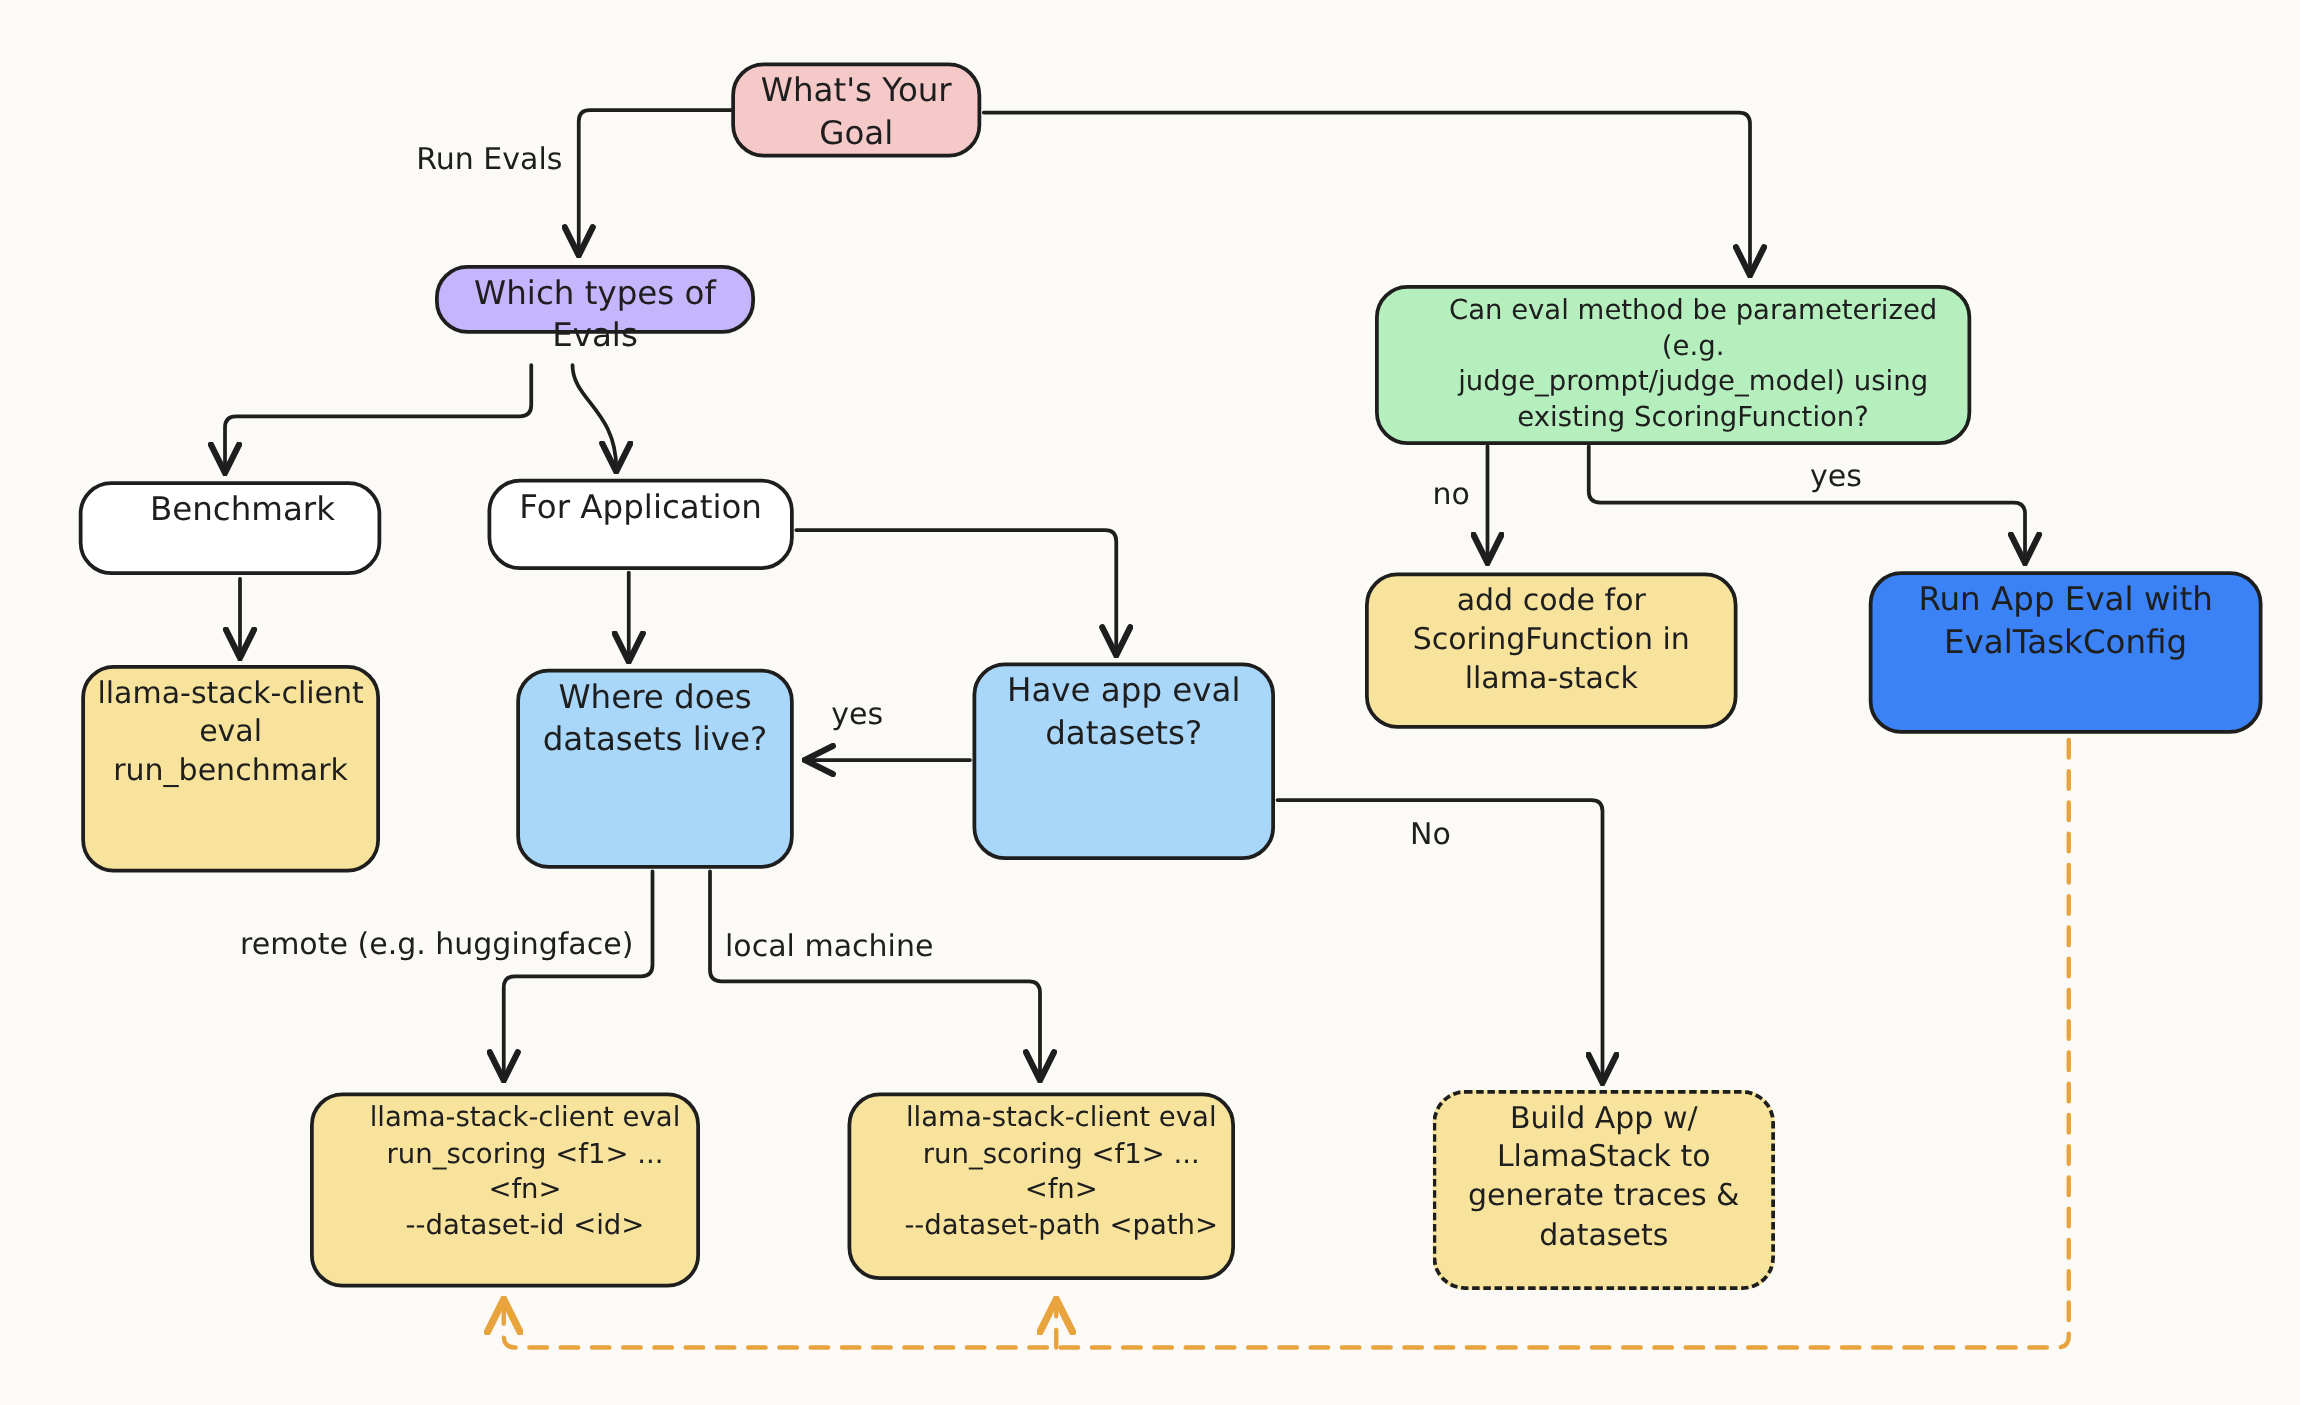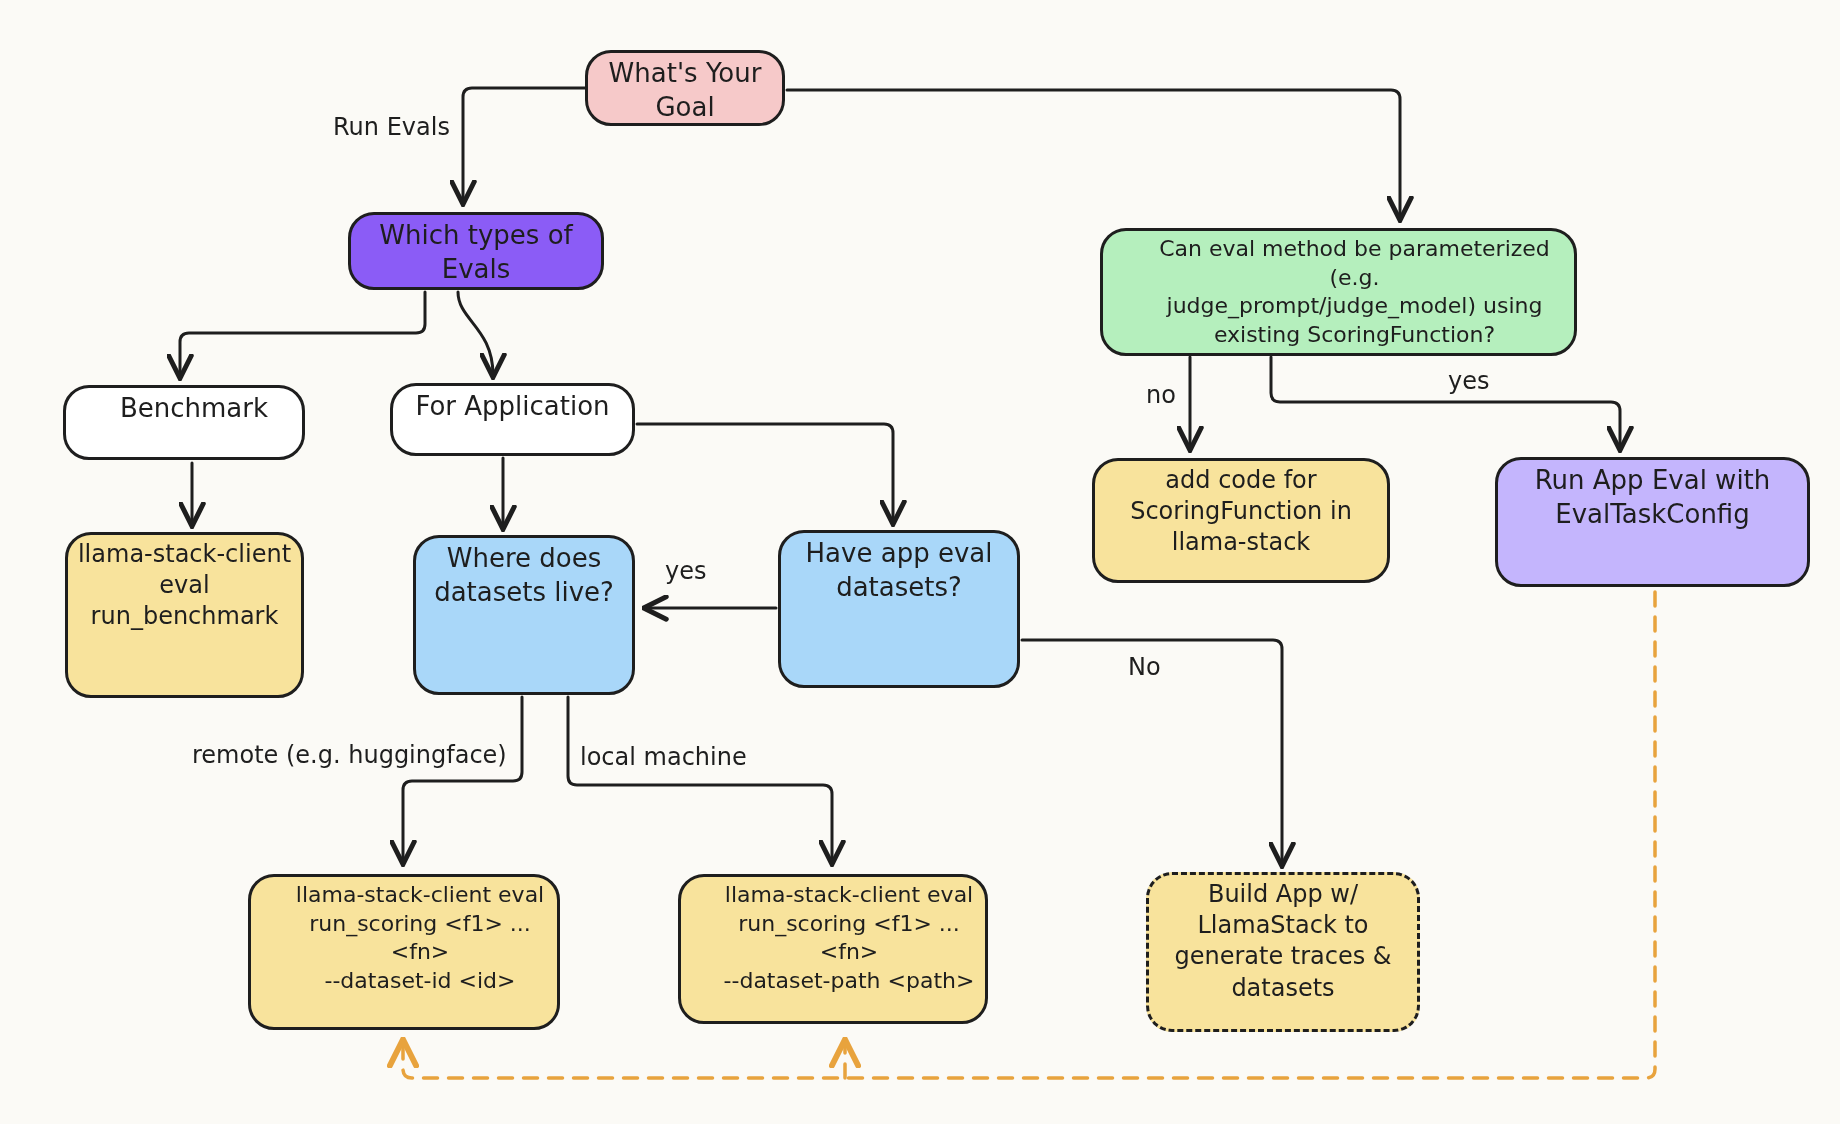--- a/index.html
+++ b/index.html
@@ -65,21 +65,21 @@
       <path d="M 1655 592 L 1655 1069 Q 1655 1078 1646 1078 L 412 1078 Q 403 1078 403 1069 L 403 1042" marker-end="url(#ah-orange)"></path>
       <path d="M 845 1078 L 845 1042" marker-end="url(#ah-orange)"></path>
     </g>
   </svg>
 
   <div class="node" style="left: 585px; top: 50px; width: 200px; height: 76px; background-color: rgb(246, 201, 201);">
     <span class="nlabel">What's Your
 Goal</span>
   </div>
 
-  <div class="node" style="left: 348px; top: 212px; width: 256px; height: 78px; background-color: #8b5cf6;">
+  <div class="node" style="left: 348px; top: 212px; width: 256px; height: 55px; background-color: #c4b5fd;">
     <span class="nlabel">Which types of
 Evals</span>
   </div>
 
   <div class="node fs22" style="left: 1100px; top: 228px; width: 477px; height: 128px; background-color: rgb(181, 239, 189);">
     <span class="nlabel">Can eval method be parameterized (e.g.
 judge_prompt/judge_model) using
 existing ScoringFunction?</span>
   </div>
 
@@ -105,21 +105,21 @@
     <span class="nlabel">add code for
 ScoringFunction in
 llama-stack</span>
   </div>
 
   <div class="node" style="left: 778px; top: 530px; width: 242px; height: 158px; background-color: rgb(169, 215, 249);">
     <span class="nlabel">Have app eval
 datasets?</span>
   </div>
 
-  <div class="node" style="left: 1495px; top: 457px; width: 315px; height: 130px; background-color: #c4b5fd;">
+  <div class="node" style="left: 1495px; top: 457px; width: 315px; height: 130px; background-color: #3b82f6;">
     <span class="nlabel">Run App Eval with
 EvalTaskConfig</span>
   </div>
 
   <div class="node fs22" style="left: 248px; top: 874px; width: 312px; height: 156px; background-color: rgb(248, 227, 156);">
     <span class="nlabel">llama-stack-client eval
 run_scoring &lt;f1&gt; ... &lt;fn&gt;
 --dataset-id &lt;id&gt;</span>
   </div>
 

